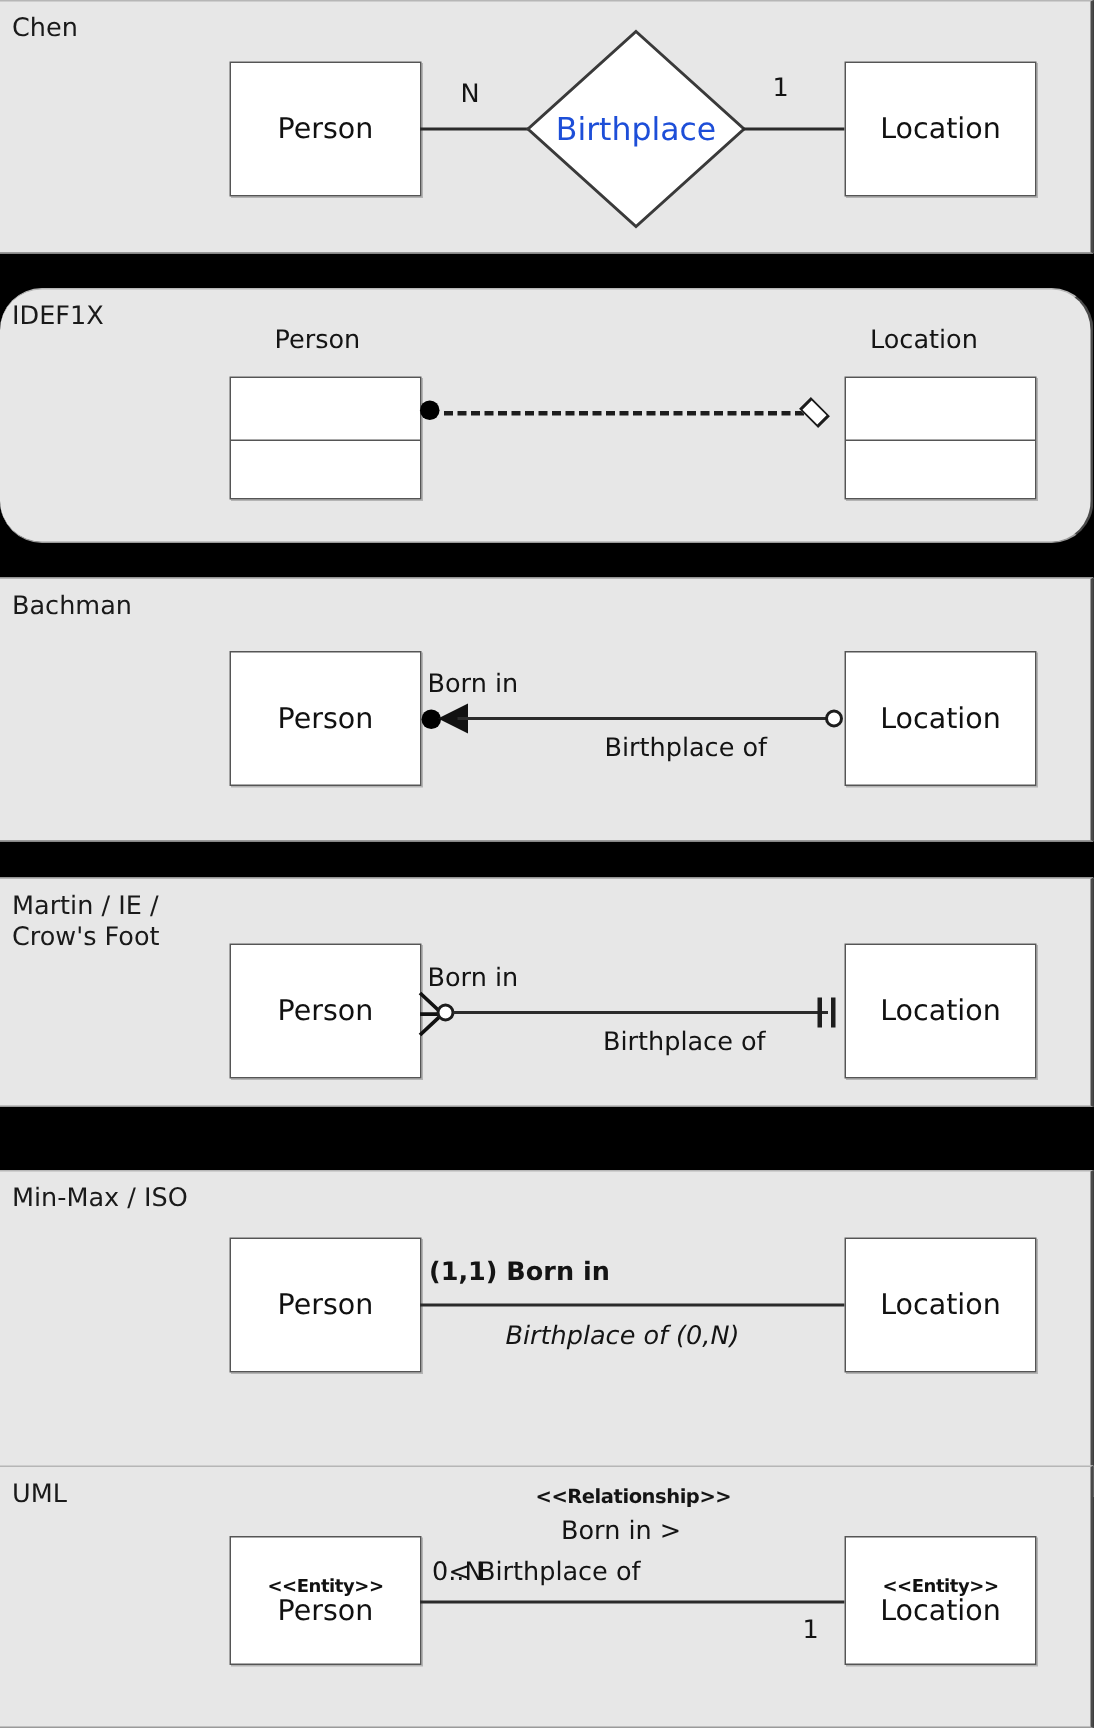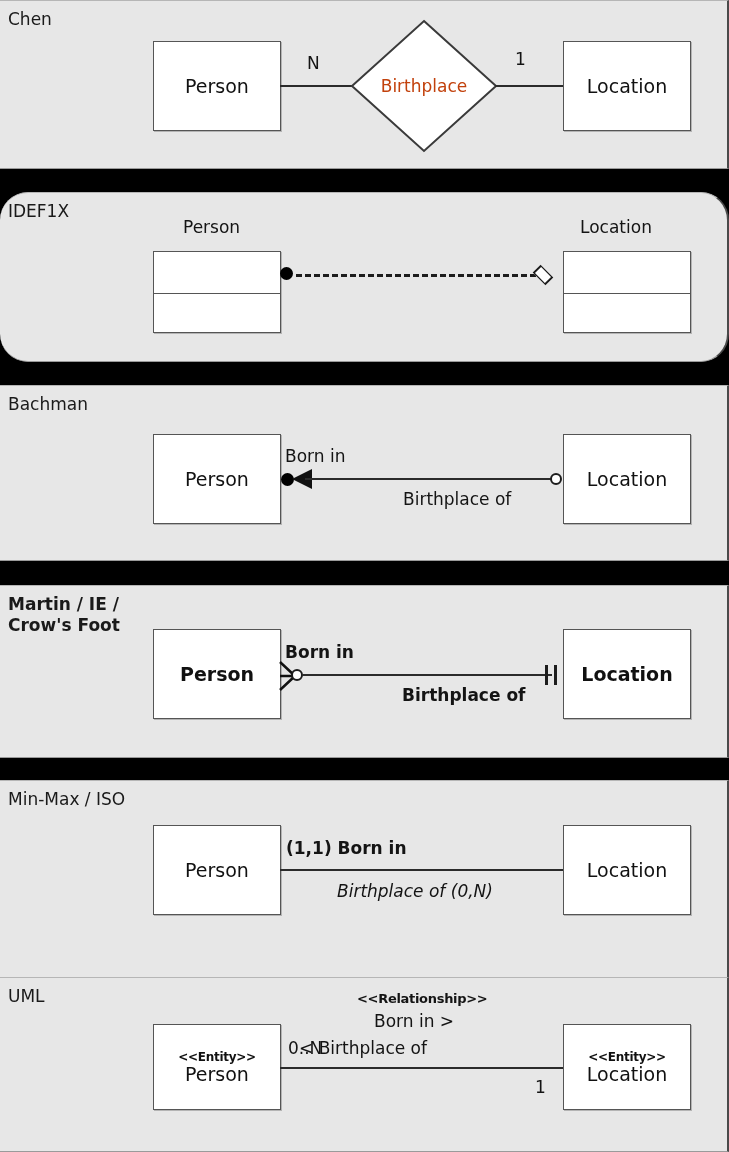--- a/index.html
+++ b/index.html
@@ -163,21 +163,21 @@
       <div class="elabel">Person</div>
     </div>
 
     <div class="line" style="left:280px; top:84px; width:72px;"></div>
 
     <div class="chen-diamond" style="left:350px; top:18px;">
       <svg width="148" height="134" viewBox="0 0 148 134">
         <polygon points="74,2 146,67 74,132 2,67" fill="#ffffff" stroke="#3a3a3a" stroke-width="2"></polygon>
       </svg>
       <div style="position:absolute; left:0; top:0; width:148px; height:134px; display:flex; align-items:center; justify-content:center;">
-        <span style="font-size:17px; color:#c2410c;">Birthplace</span>
+        <span style="font-size:21px; color:#1d4ed8;">Birthplace</span>
       </div>
     </div>
 
     <div class="line" style="left:495px; top:84px; width:70px;"></div>
 
     <div class="card-label" style="left:307px; top:52px;">N</div>
     <div class="card-label" style="left:515px; top:48px;">1</div>
 
     <div class="ebox center" style="left:563px; top:40px; width:128px; height:90px;">
       <div class="elabel">Location</div>
@@ -218,21 +218,21 @@
     <div class="dot-open" style="left:550px; top:87px;"></div>
 
     <div class="outside-label" style="left:285px; top:60px;">Born in</div>
     <div class="outside-label" style="left:403px; top:103px;">Birthplace of</div>
 
     <div class="ebox center" style="left:563px; top:48px; width:128px; height:90px;">
       <div class="elabel">Location</div>
     </div>
   </div>
 
-  <div class="panel" style="top:585px; height:173px;font-weight:bold;">
+  <div class="panel" style="top:585px; height:153px;">
     <div class="panel-title">Martin / IE /
 Crow's Foot</div>
 
     <div class="ebox center" style="left:153px; top:43px; width:128px; height:90px;">
       <div class="elabel">Person</div>
     </div>
 
     <svg class="glyph" style="left:279px; top:75px;" width="18" height="30" viewBox="0 0 18 30">
       <path d="M1,1 L16,15 M1,29 L16,15 M1,15 L16,15" stroke="#111111" stroke-width="2.5" fill="none"></path>
     </svg>

